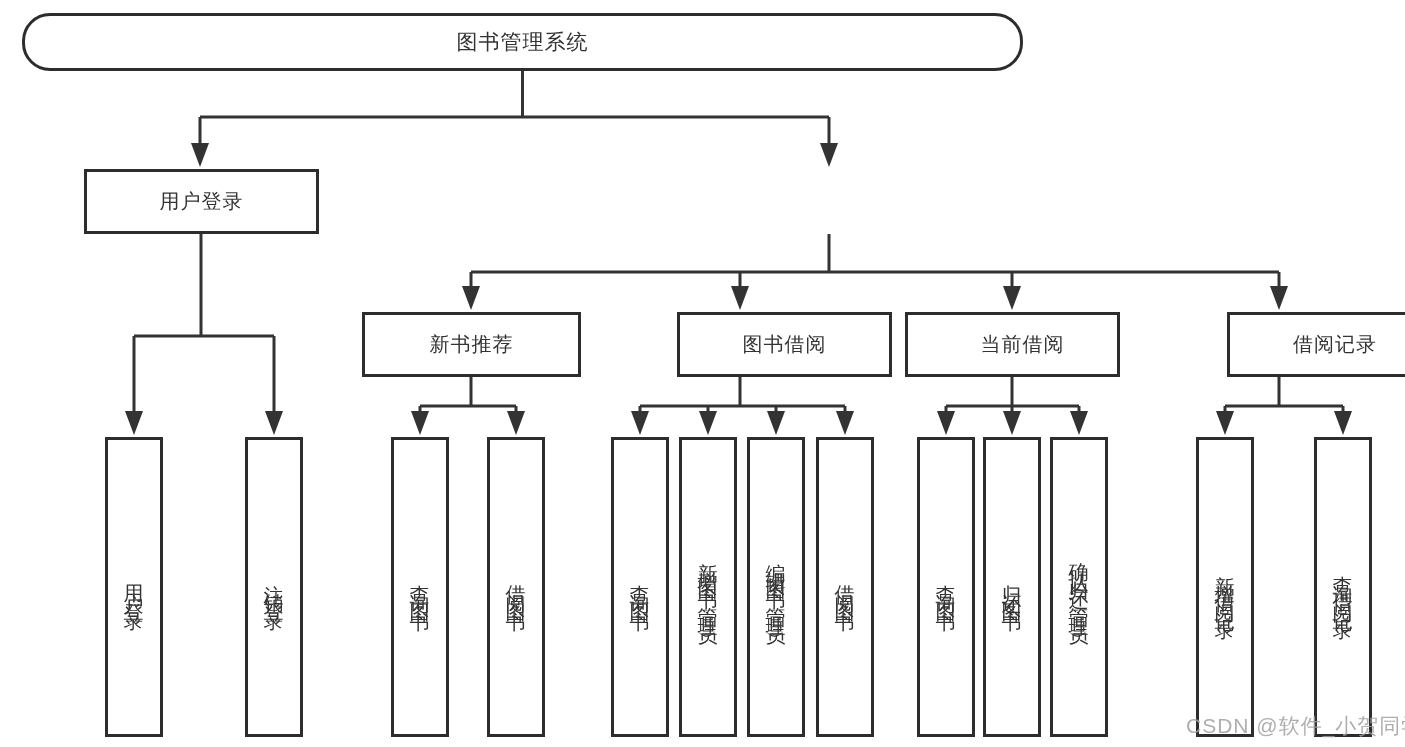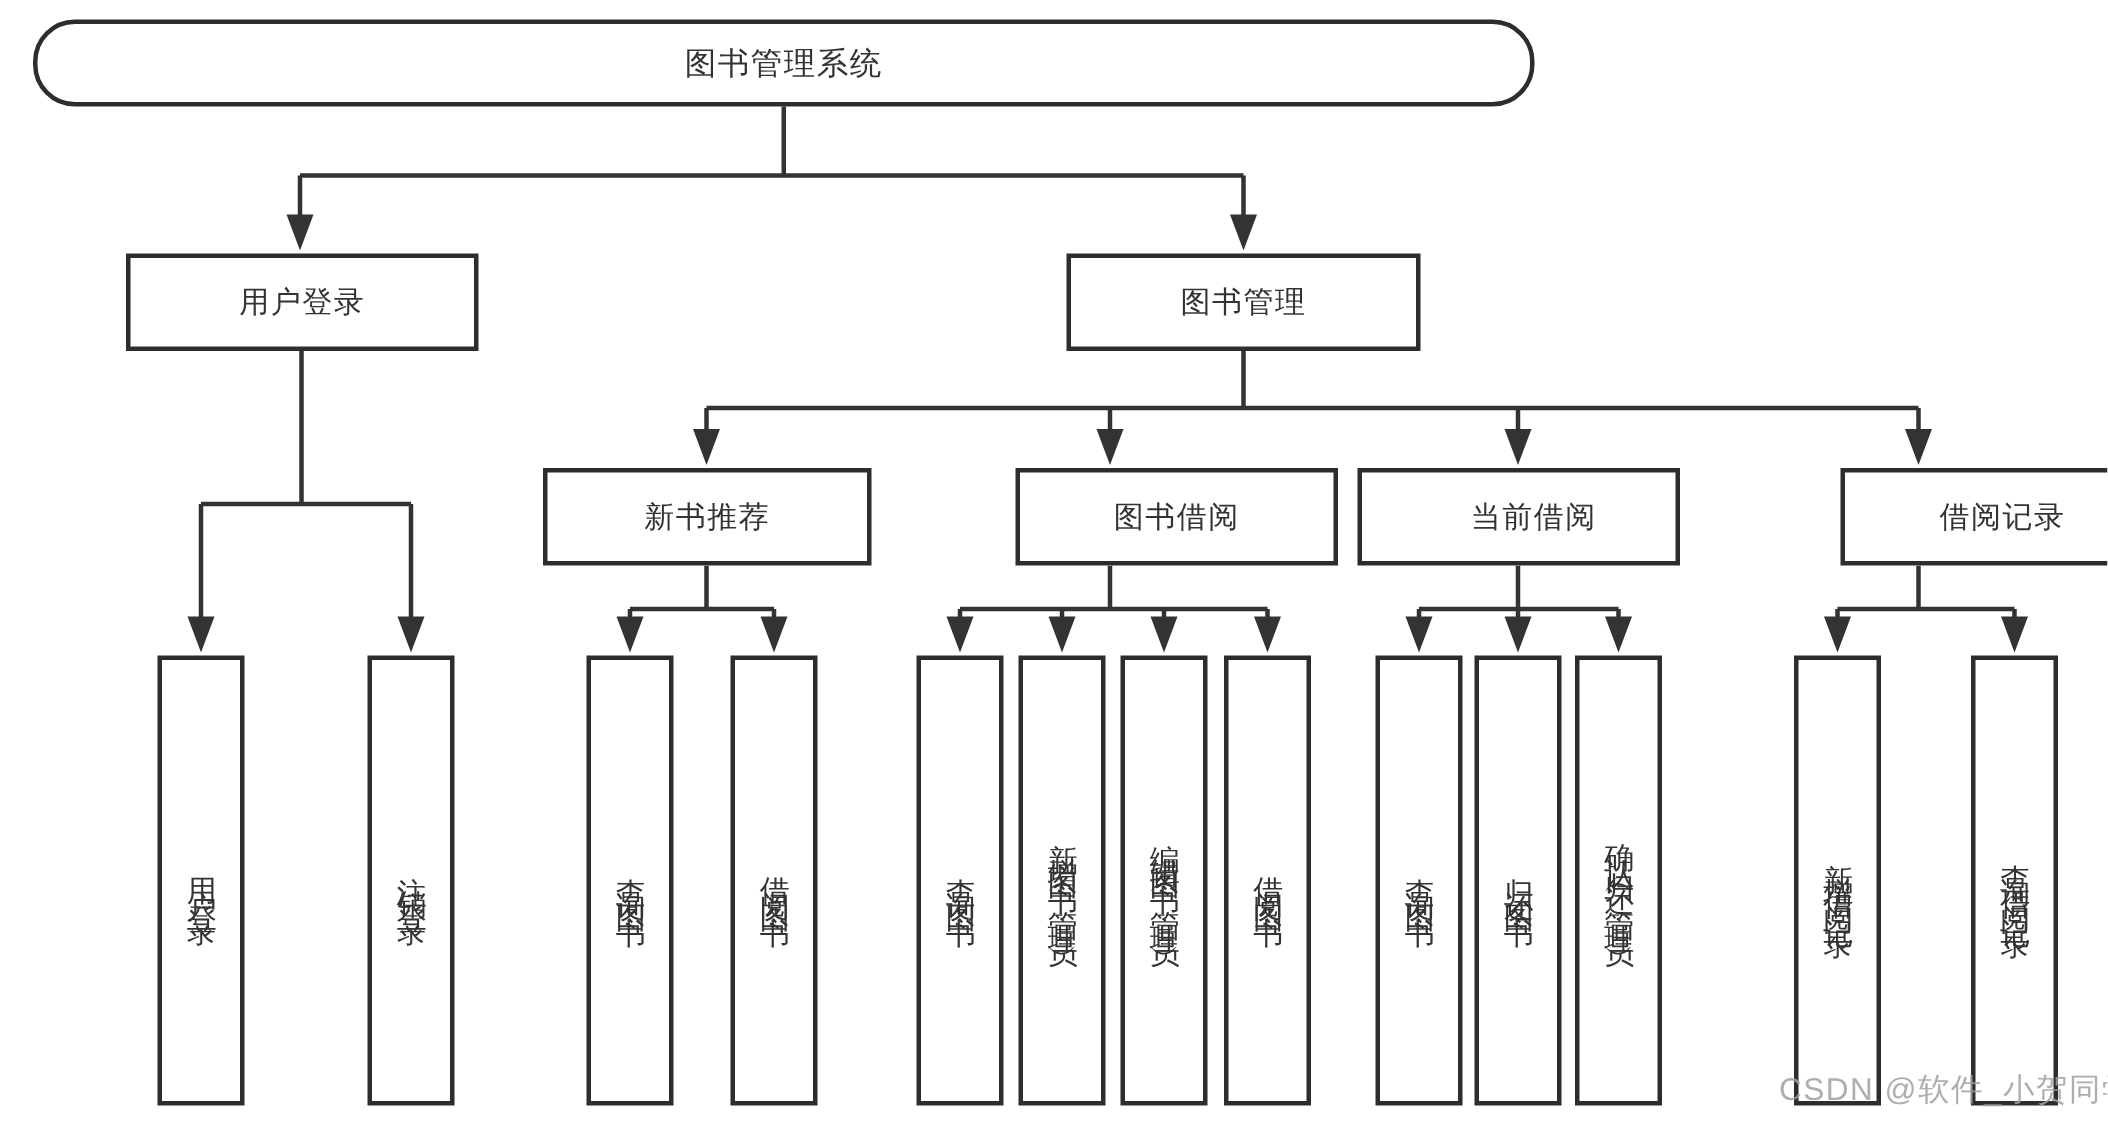--- a/index.html
+++ b/index.html
@@ -133,23 +133,20 @@
     </g>
   </svg>
 
   <div class="box root-box" style="left:22px; top:13px; width:1001px; height:58px;border-radius:28px;">
     <span>图书管理系统</span>
   </div>
 
   <div class="box" style="left:84px; top:169px; width:235px; height:65px;">
     <span>用户登录</span>
   </div>
-  <div class="box" style="left:711px; top:169px; width:236px; height:65px;">
-    <span>图书管理</span>
-  </div>
 
   <div class="box" style="left:362px; top:312px; width:219px; height:65px;justify-content:center;">
     <span>新书推荐</span>
   </div>
   <div class="box" style="left:633px; top:312px; width:215px; height:65px;margin-left:44px;">
     <span>图书借阅</span>
   </div>
   <div class="box" style="left:905px; top:312px; width:215px; height:65px;padding-left:20px;">
     <span>当前借阅</span>
   </div>

